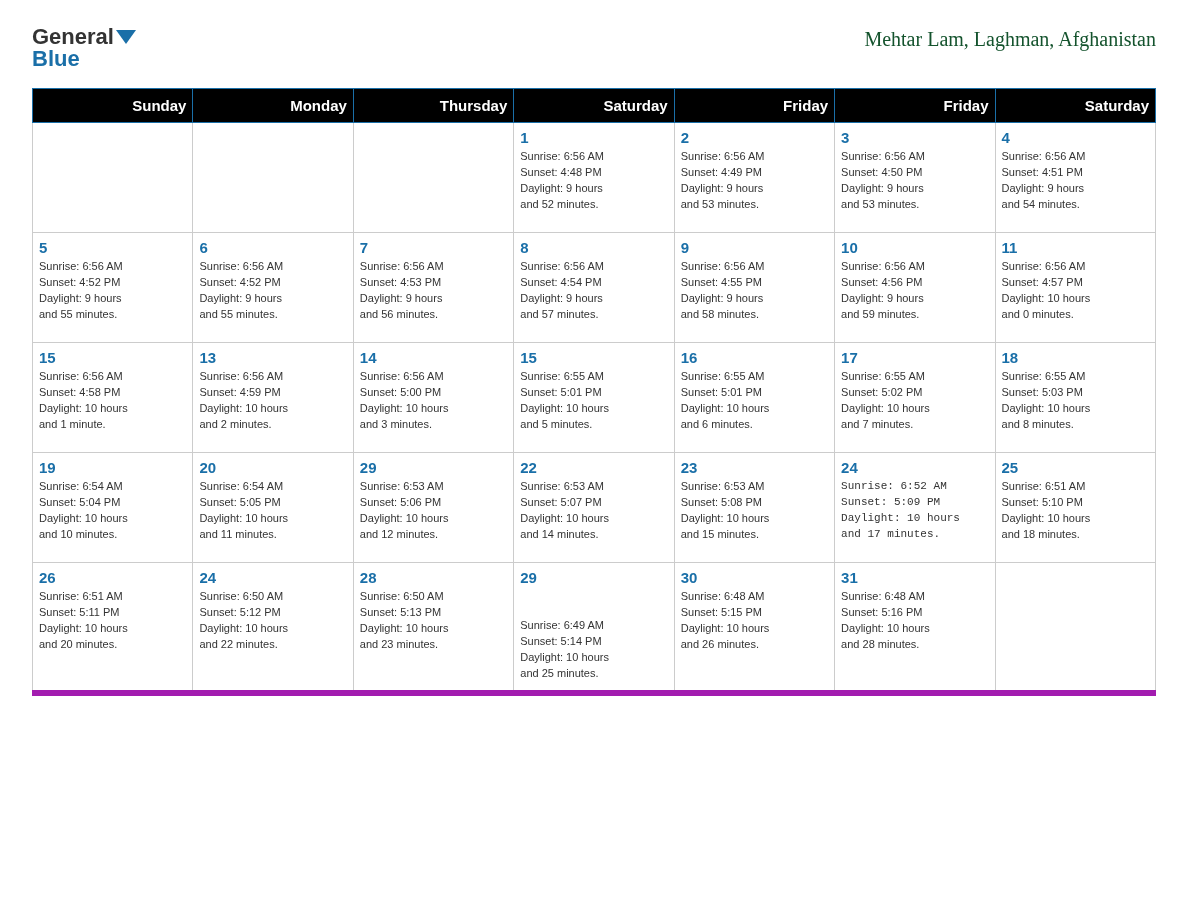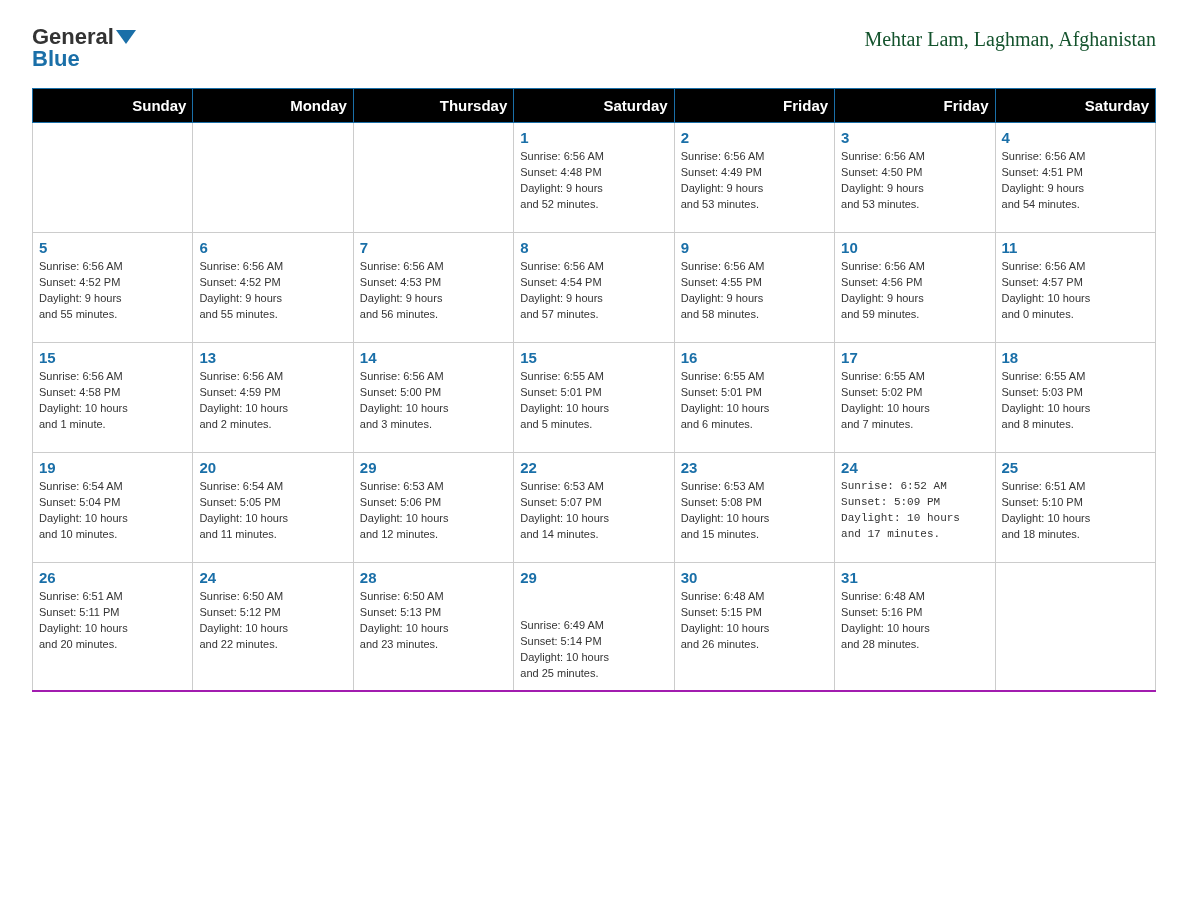--- a/index.html
+++ b/index.html
@@ -79,21 +79,21 @@
       color: #1a6fa8;
       display: block;
       margin-bottom: 3px;
     }
     .day-info {
       color: #333;
       font-size: 11px;
       line-height: 1.45;
     }
     tbody tr:last-child td {
-      border-bottom: 2px solid #a21caf;
+      border-bottom: 6px solid #a21caf;
     }
   </style>
 </head>
 <body>
 
 <div class="header">
   <div class="logo">
     <div class="logo-text">
       <span class="logo-general">General</span>
       <span class="logo-triangle"></span>

